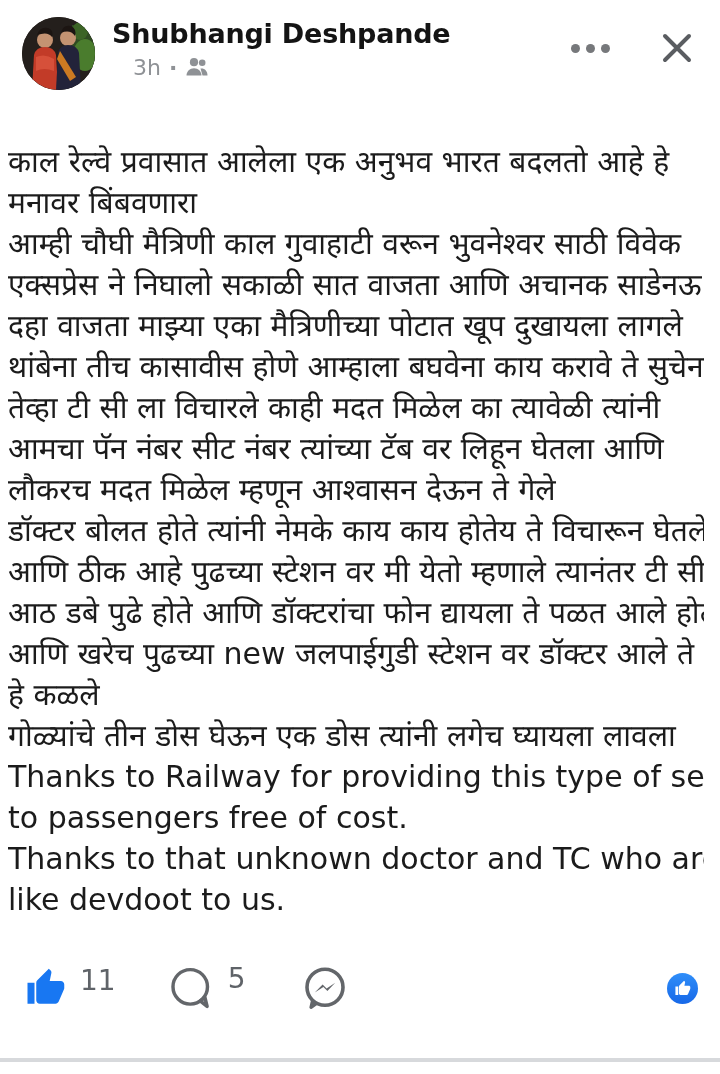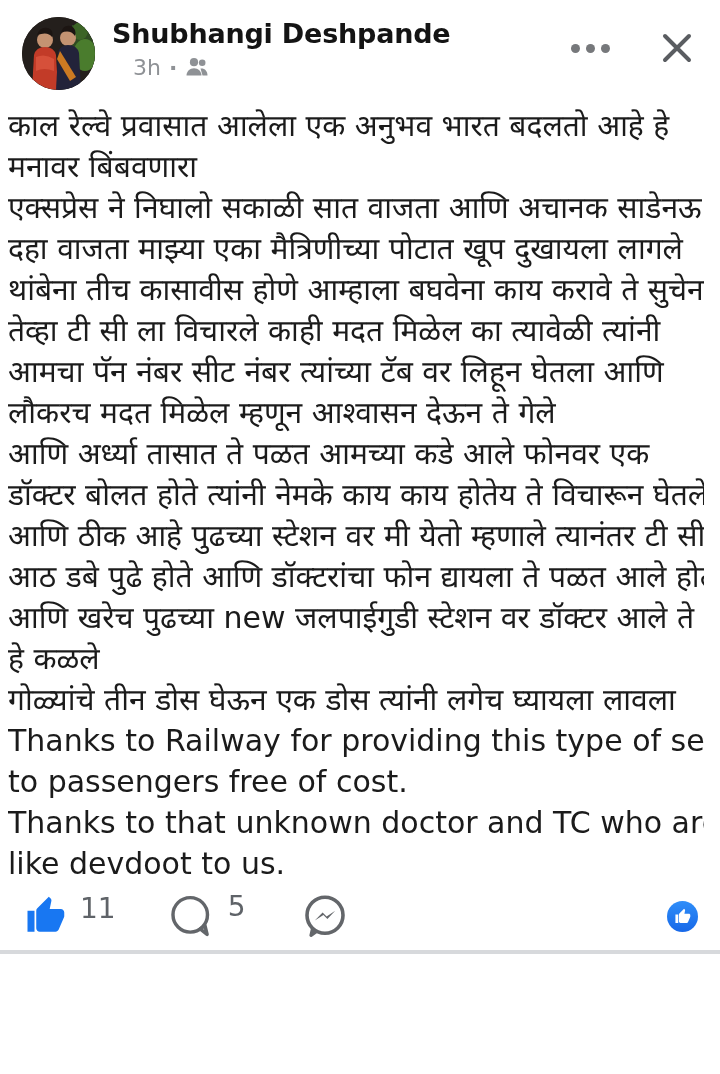--- a/index.html
+++ b/index.html
@@ -1,18 +1,18 @@
 <!DOCTYPE html>
 <html><head>
 <meta charset="utf-8">
 <style>
   * { margin:0; padding:0; box-sizing:border-box; }
   html,body { width:720px; height:1074px; }
   body { font-family:"DejaVu Sans","Liberation Sans",sans-serif; background:#fff; overflow:hidden; }
-  .post { width:720px; height:919px; background:#fff; display:flex; flex-direction:column; position:relative; }
+  .post { width:720px; height:919px; background:#fff; display:flex; flex-direction:column; position:relative;gap:36px; }
 
   
   .header { display:flex; align-items:flex-start; padding:17px 22px 0 22px; }
   .avatar { width:73px; height:73px; border-radius:50%; overflow:hidden; flex:none; background:#241f1c; }
   .avatar svg { display:block; width:100%; height:100%; }
   .h-text { margin-left:17px; flex:1; min-width:0; }
   .name { font-size:27px; font-weight:700; color:#141414; line-height:1.25; letter-spacing:-0.2px; }
   .meta { display:flex; align-items:center; gap:8px; margin-top:4px; color:#8f9296; font-size:22px;margin-left:21px; }
   .meta .dot-sep { font-weight:700; }
   .h-actions { display:flex; align-items:center; margin-top:10px; flex:none; }
@@ -86,27 +86,27 @@
         <svg width="38" height="38" viewBox="0 0 38 38">
           <path d="M7 7 L31 31 M31 7 L7 31" stroke="#5a5d61" stroke-width="4" stroke-linecap="round"></path>
         </svg>
       </div>
     </div>
   </div>
 
   <div class="body-text">
       <div class="line">काल रेल्वे प्रवासात आलेला एक अनुभव भारत बदलतो आहे हे</div>
       <div class="line">मनावर बिंबवणारा</div>
+      <div class="line">आम्ही चौघी मैत्रिणी काल गुवाहाटी वरून भुवनेश्वर साठी विवेक</div>
       <div class="line">एक्सप्रेस ने निघालो सकाळी सात वाजता आणि अचानक साडेनऊ</div>
       <div class="line">दहा वाजता माझ्या एका मैत्रिणीच्या पोटात खूप दुखायला लागले</div>
       <div class="line">थांबेना तीच कासावीस होणे आम्हाला बघवेना काय करावे ते सुचेना</div>
       <div class="line">तेव्हा टी सी ला विचारले काही मदत मिळेल का त्यावेळी त्यांनी</div>
       <div class="line">आमचा पॅन नंबर सीट नंबर त्यांच्या टॅब वर लिहून घेतला आणि</div>
       <div class="line">लौकरच मदत मिळेल म्हणून आश्वासन देऊन ते गेले</div>
-      <div class="line">आणि अर्ध्या तासात ते पळत आमच्या कडे आले फोनवर एक</div>
       <div class="line">डॉक्टर बोलत होते त्यांनी नेमके काय काय होतेय ते विचारून घेतले</div>
       <div class="line">आणि ठीक आहे पुढच्या स्टेशन वर मी येतो म्हणाले त्यानंतर टी सी</div>
       <div class="line">आठ डबे पुढे होते आणि डॉक्टरांचा फोन द्यायला ते पळत आले होते</div>
       <div class="line">आणि खरेच पुढच्या new जलपाईगुडी स्टेशन वर डॉक्टर आले ते</div>
       <div class="line">हे कळले</div>
       <div class="line">गोळ्यांचे तीन डोस घेऊन एक डोस त्यांनी लगेच घ्यायला लावला</div>
       <div class="line">Thanks to Railway for providing this type of service</div>
       <div class="line">to passengers free of cost.</div>
       <div class="line">Thanks to that unknown doctor and TC who are just</div>
       <div class="line">like devdoot to us.</div>

